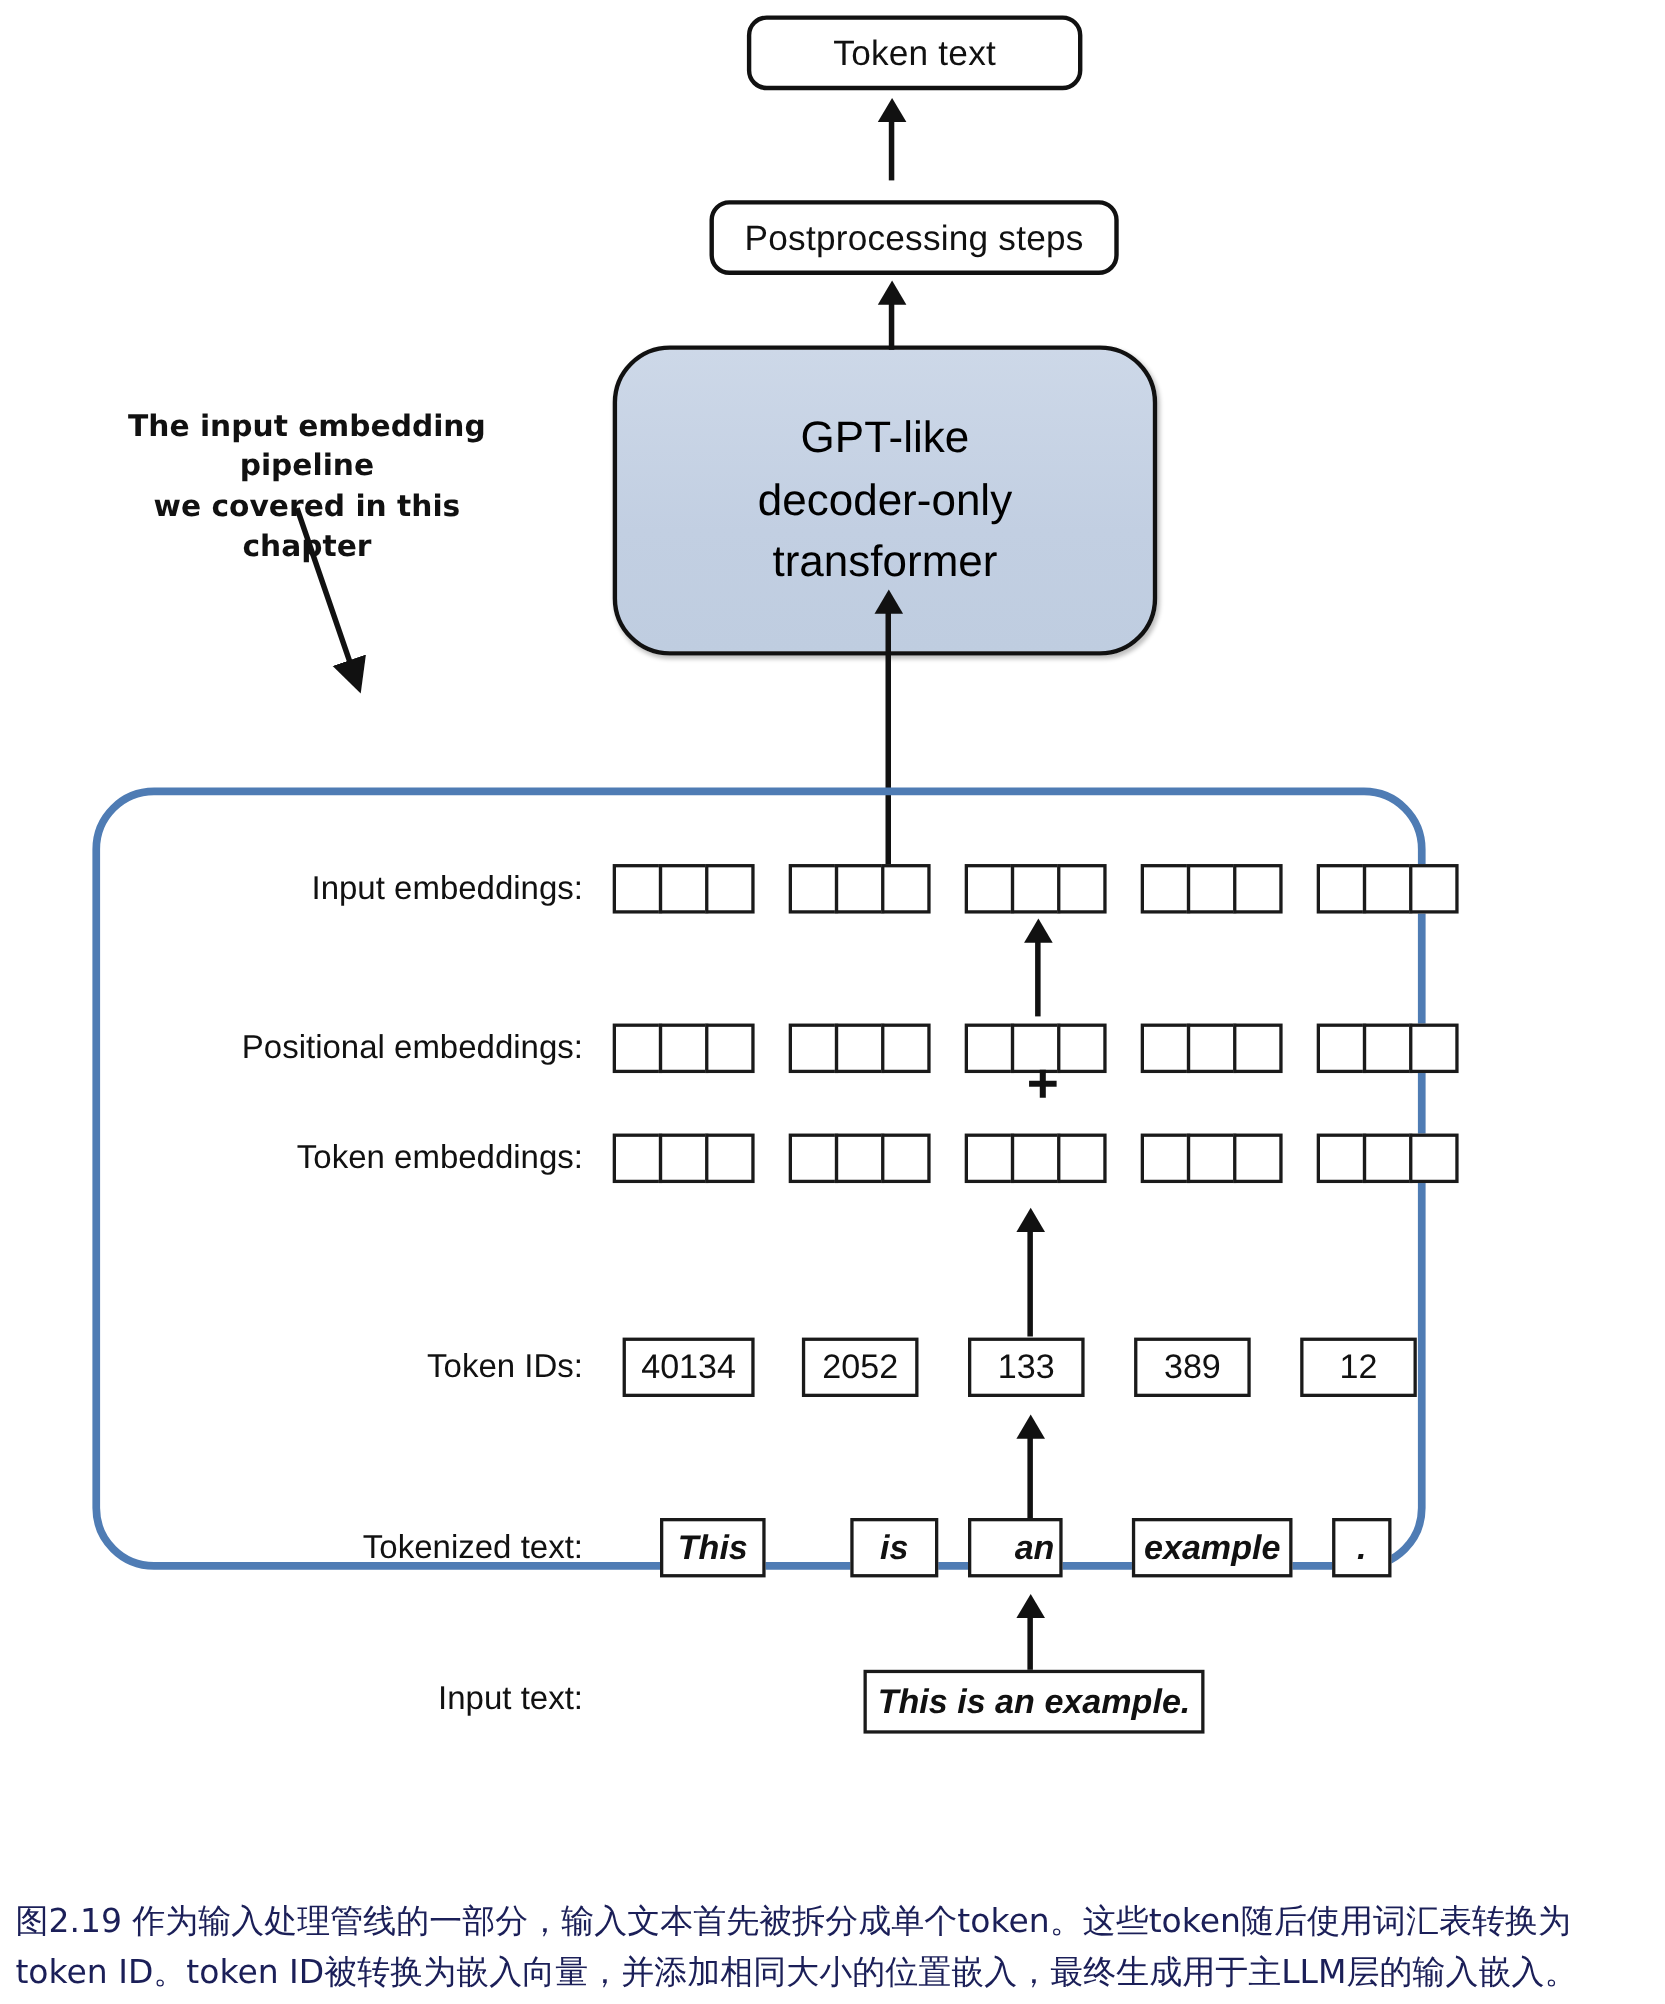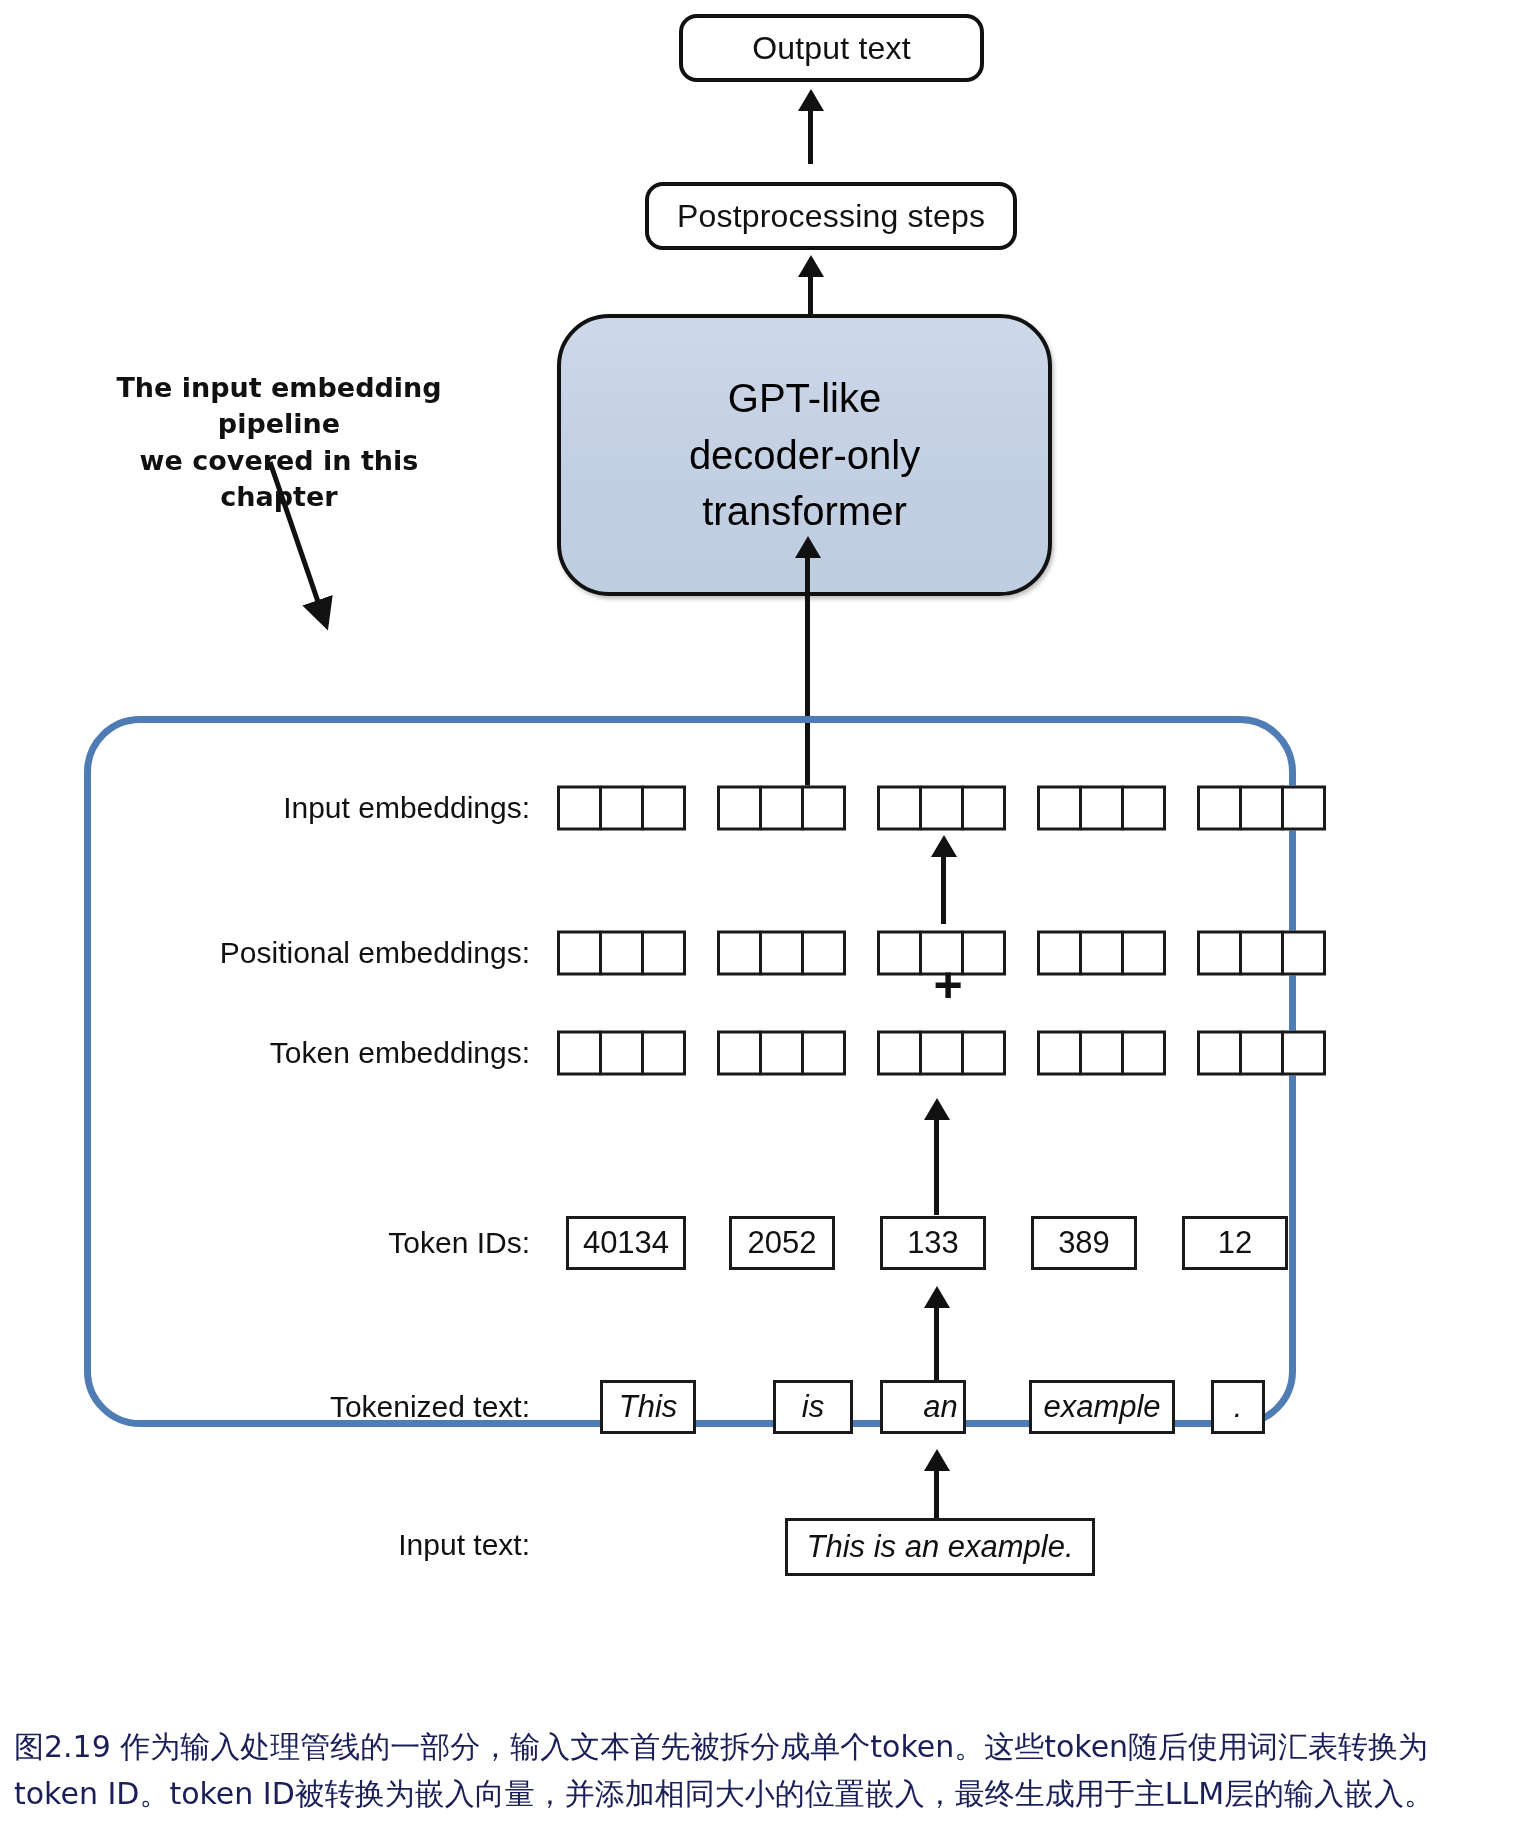--- a/index.html
+++ b/index.html
@@ -120,21 +120,21 @@
     border: 3px solid #1a1a1a;
     background: #fff;
     box-sizing: border-box;
     display: flex;
     align-items: center;
     justify-content: center;
     font-size: 31px;
     color: #111;
     white-space: nowrap;
   }
-  .val-box.italic { font-style: italic; }
+  .val-box.italic { font-style: italic; font-weight: bold; }
 
   
   #plus-sign {
     position: absolute;
     left: 926px; top: 963px;
     width: 44px; height: 44px;
     font-size: 50px;
     font-weight: bold;
     line-height: 44px;
     text-align: center;
@@ -169,21 +169,21 @@
     font-size: 30px;
     line-height: 1.55;
     color: #1b1f58;
     font-family: "DejaVu Sans", "Liberation Sans", sans-serif;
   }
 </style>
 </head>
 <body>
 
 <div class="pill" id="output-text-box">
-  <span>Output text</span>
+  <span>Token text</span>
 </div>
 
 <div class="arrow-v" style="left:808px; top:106px; height:58px;"></div>
 
 <div class="pill" id="postprocessing-box">
   <span>Postprocessing steps</span>
 </div>
 
 <div class="arrow-v" style="left:808px; top:272px; height:56px;"></div>
 

